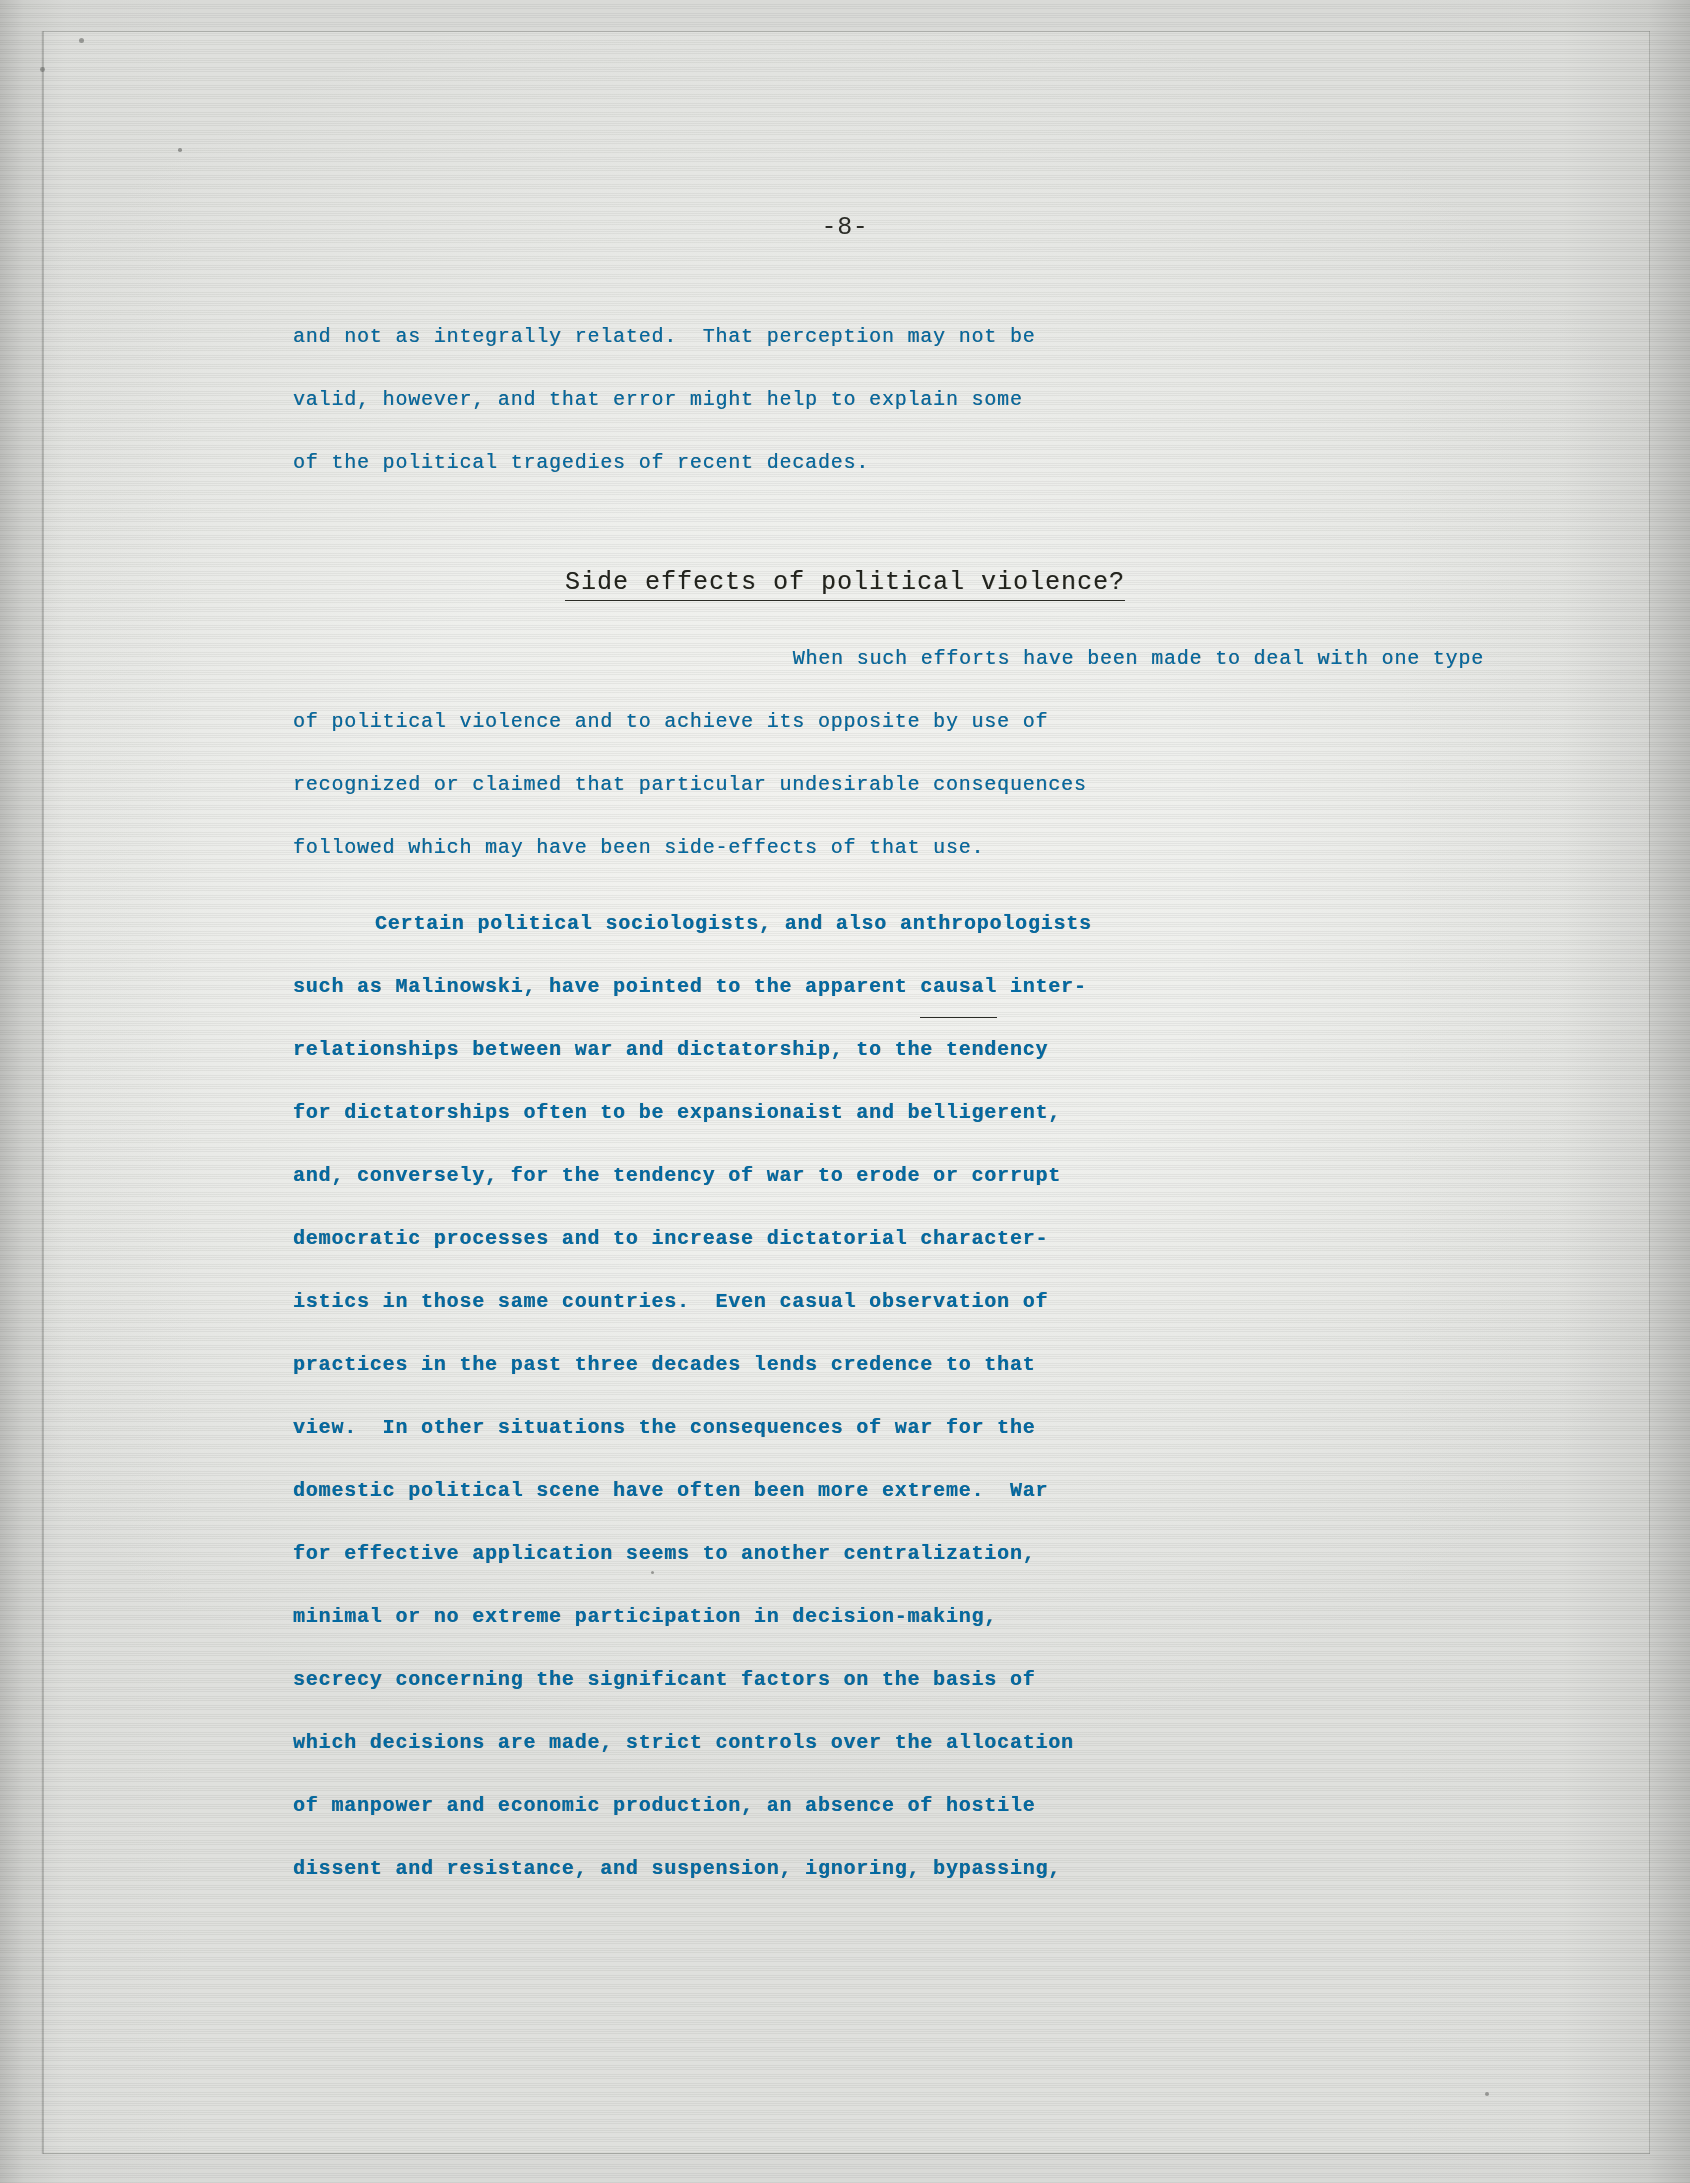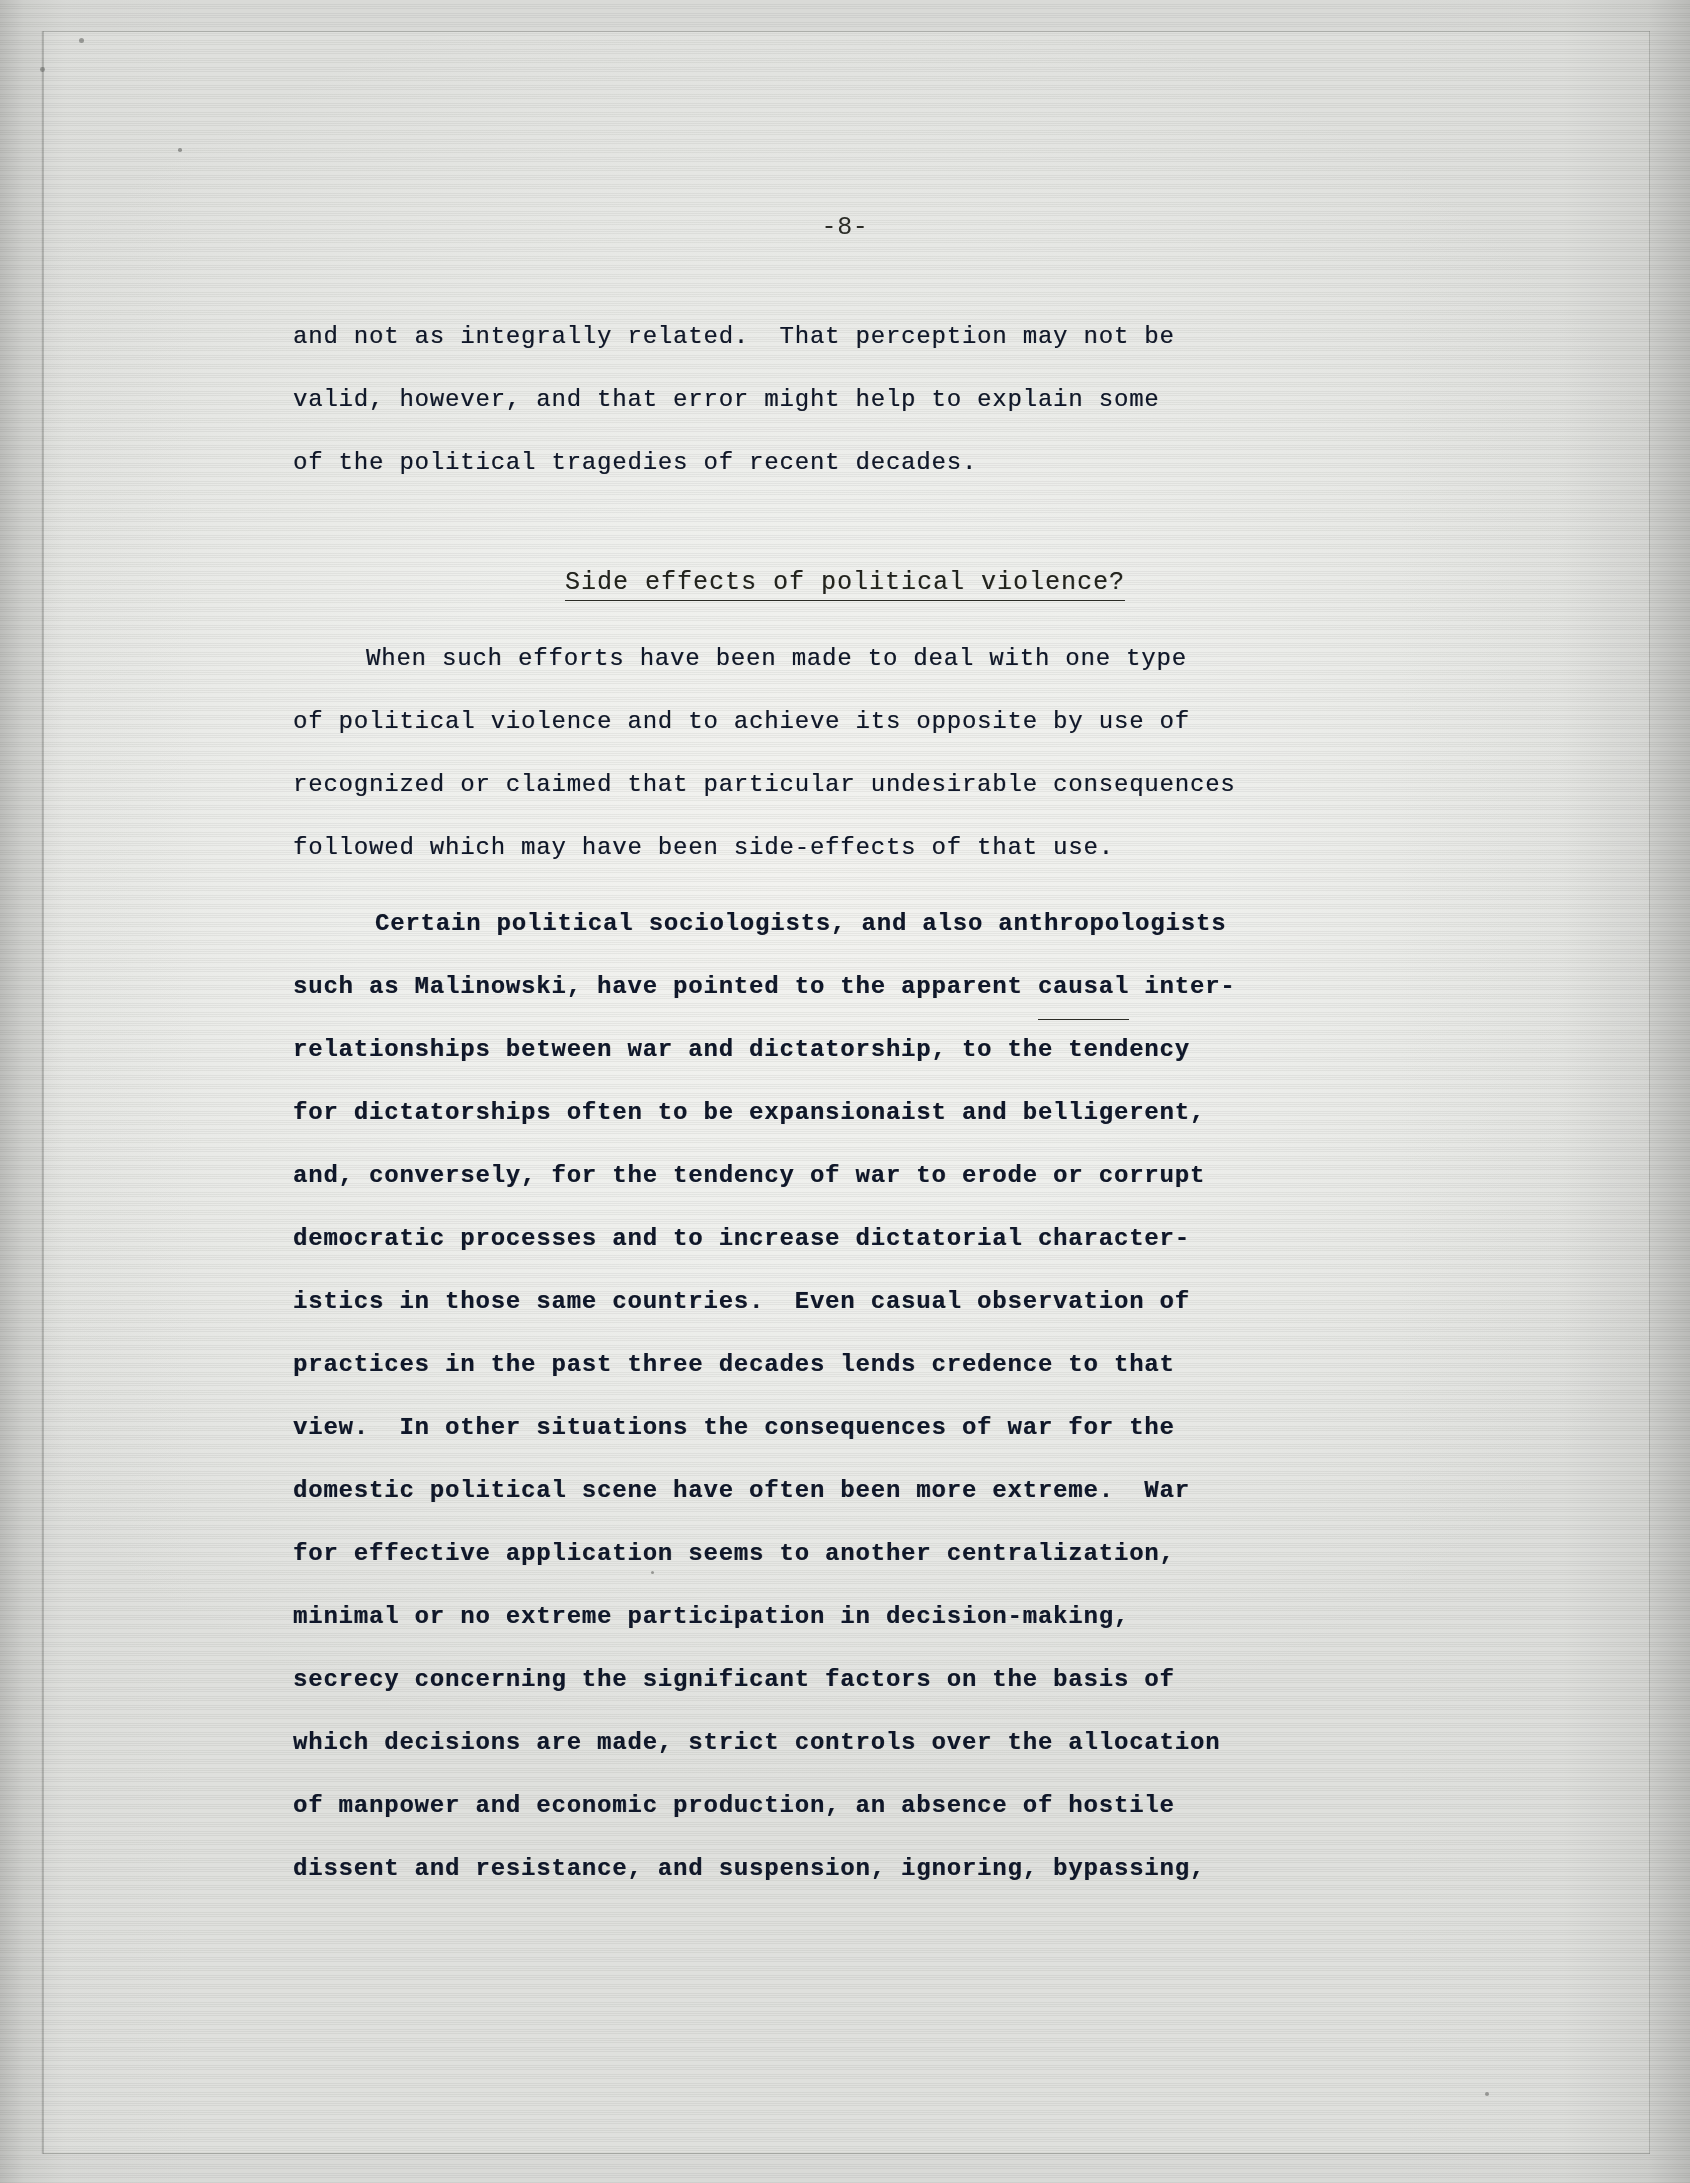--- a/index.html
+++ b/index.html
@@ -107,25 +107,25 @@
     color: #2b2c27;
   }
 
   .block {
     position: absolute;
     left: 293px;
     width: 1191px;
   }
 
   .line {
-    font-size: 24px;
+    font-size: 20px;
     line-height: 63px;
     letter-spacing: 0.8px;
     white-space: pre;
-    color: #0f172a;
+    color: #0369a1;
     text-shadow: 0.4px 0 0 rgba(40,42,36,0.40), -0.2px 0 0 rgba(40,42,36,0.22);
   }
 
   
   .heading-row {
     position: absolute;
     left: 0;
     width: 1690px;
     text-align: center;
   }
@@ -139,21 +139,21 @@
     text-shadow: 0.4px 0 0 rgba(40,42,36,0.40);
   }
 
   u.ul {
     text-decoration: none;
     border-bottom: 1.8px solid #2a2b25;
     padding-bottom: 19px;
   }
 
   
-  .ind3 { padding-left: 73px; }
+  .ind3 { padding-left: 73px; text-align: right; }
   .ind4 { padding-left: 82px; }
 </style>
 </head>
 <body>
 
 <div id="scan">
 
   <div id="sheet"></div>
   <div class="edge left"></div>
   <div class="edge top"></div>

